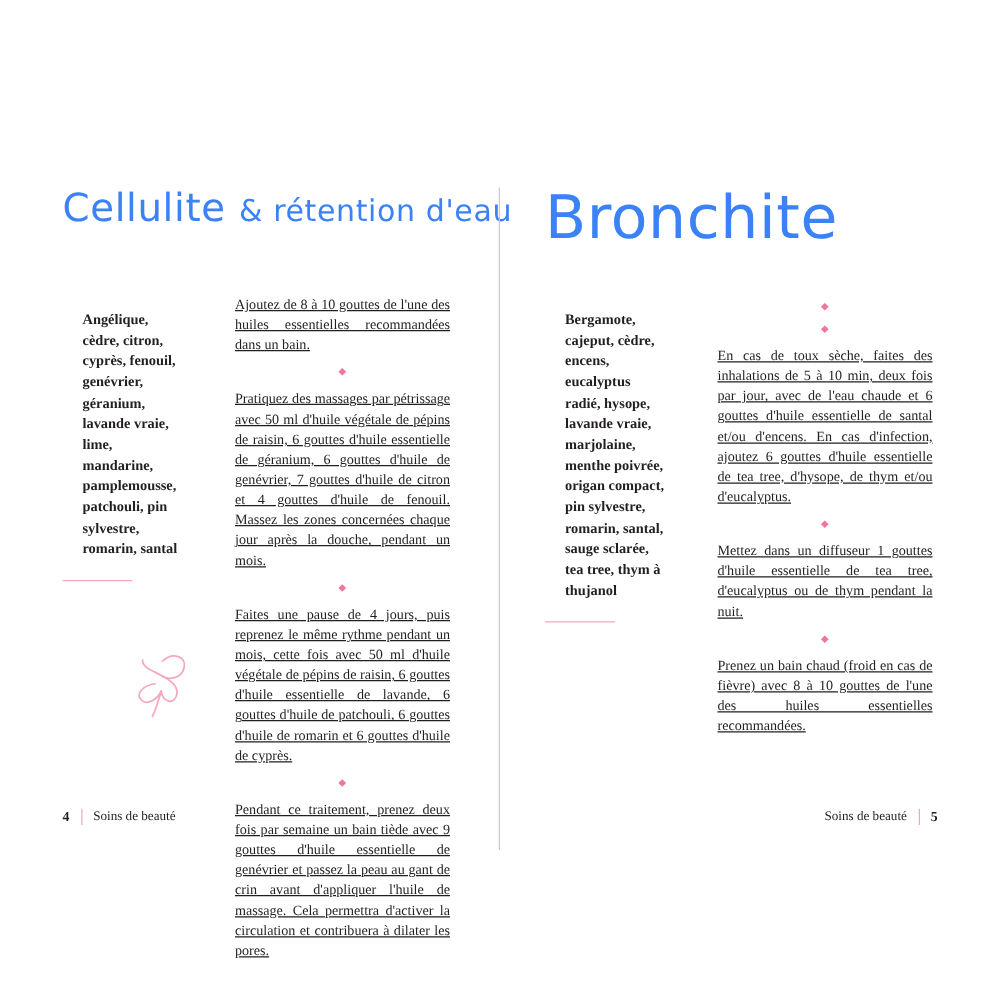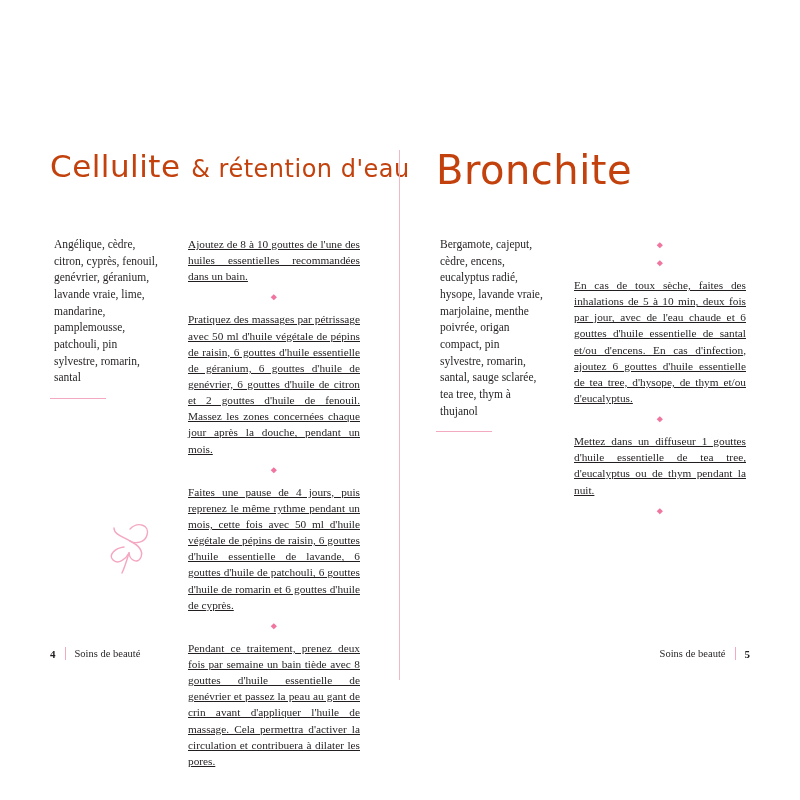--- a/index.html
+++ b/index.html
@@ -46,36 +46,36 @@
     position: absolute;
     top: 150px;
     left: 50px;
     right: 36px;
   }
   .page-right .title-block {
     left: 36px;
     right: 50px;
   }
   .title {
-    color: #c2410c;
+    color: #3b82f6;
     font-family: "DejaVu Sans", sans-serif;
     font-weight: normal;
     letter-spacing: 0.5px;
     line-height: 1;
     margin: 0;
     white-space: nowrap;
   }
   .title .big {
     font-size: 31px;
   }
   .title .small {
     font-size: 24px;
   }
   .title-bronchite {
-    font-size: 40px;
+    font-size: 48px;
   }
 
   
   .cols {
     position: absolute;
     top: 232px;
     display: flex;
     gap: 22px;
   }
   .page-left .cols  { left: 50px;  right: 36px; width: 314px; }
@@ -85,24 +85,24 @@
     width: 112px;
     flex: 0 0 112px;
   }
   .col-body {
     width: 180px;
     flex: 0 0 180px;
   }
 
   .oils {
     font-family: "Liberation Serif", serif;
-    font-weight: normal;
+    font-weight: bold;
     font-size: 11.5px;
     line-height: 1.45;
-    margin: 4px;
+    margin: 16px;
     color: #231f20;
   }
   .oils-rule {
     margin-top: 12px;
     width: 56px;
     height: 1px;
     background: #f3a9c0;
   }
 
   .body-p {
@@ -170,25 +170,25 @@
     </div>
 
     <div class="cols">
       <div class="col-oils">
         <p class="oils">Angélique, cèdre, citron, cyprès, fenouil, genévrier, géranium, lavande vraie, lime, mandarine, pamplemousse, patchouli, pin sylvestre, romarin, santal</p>
         <div class="oils-rule"></div>
       </div>
       <div class="col-body">
         <p class="body-p">Ajoutez de 8 à 10 gouttes de l'une des huiles essentielles recommandées dans un bain.</p>
         <div class="sep"><span>■</span></div>
-        <p class="body-p">Pratiquez des massages par pétrissage avec 50 ml d'huile végétale de pépins de raisin, 6 gouttes d'huile essentielle de géranium, 6 gouttes d'huile de genévrier, 6 gouttes d'huile de citron et 2 gouttes d'huile de fenouil. Massez les zones concernées chaque jour après la douche, pendant un mois.</p>
+        <p class="body-p">Pratiquez des massages par pétrissage avec 50 ml d'huile végétale de pépins de raisin, 6 gouttes d'huile essentielle de géranium, 6 gouttes d'huile de genévrier, 7 gouttes d'huile de citron et 4 gouttes d'huile de fenouil. Massez les zones concernées chaque jour après la douche, pendant un mois.</p>
         <div class="sep"><span>■</span></div>
         <p class="body-p">Faites une pause de 4 jours, puis reprenez le même rythme pendant un mois, cette fois avec 50 ml d'huile végétale de pépins de raisin, 6 gouttes d'huile essentielle de lavande, 6 gouttes d'huile de patchouli, 6 gouttes d'huile de romarin et 6 gouttes d'huile de cyprès.</p>
         <div class="sep"><span>■</span></div>
-        <p class="body-p">Pendant ce traitement, prenez deux fois par semaine un bain tiède avec 8 gouttes d'huile essentielle de genévrier et passez la peau au gant de crin avant d'appliquer l'huile de massage. Cela permettra d'activer la circulation et contribuera à dilater les pores.</p>
+        <p class="body-p">Pendant ce traitement, prenez deux fois par semaine un bain tiède avec 9 gouttes d'huile essentielle de genévrier et passez la peau au gant de crin avant d'appliquer l'huile de massage. Cela permettra d'activer la circulation et contribuera à dilater les pores.</p>
       </div>
     </div>
 
     <div class="butterfly">
       <svg viewBox="0 0 60 60" width="60" height="60" aria-hidden="true">
         <g fill="none" stroke="#f4a7c0" stroke-width="1.4" stroke-linecap="round">
           <path d="M30 14 C 38 6, 50 10, 47 20 C 45 28, 35 29, 30 26"></path>
           <path d="M30 26 C 36 29, 44 34, 41 42 C 38 49, 30 46, 29 38"></path>
           <path d="M29 38 C 26 44, 18 50, 13 45 C 8 40, 15 33, 24 32"></path>
           <path d="M30 26 C 24 22, 14 20, 14 13"></path>
@@ -215,20 +215,21 @@
         <p class="oils">Bergamote, cajeput, cèdre, encens, eucalyptus radié, hysope, lavande vraie, marjolaine, menthe poivrée, origan compact, pin sylvestre, romarin, santal, sauge sclarée, tea tree, thym à thujanol</p>
         <div class="oils-rule"></div>
       </div>
       <div class="col-body">
         <div class="sep"><span>■</span></div>
         <div class="sep"><span>■</span></div>
         <p class="body-p">En cas de toux sèche, faites des inhalations de 5 à 10 min, deux fois par jour, avec de l'eau chaude et 6 gouttes d'huile essentielle de santal et/ou d'encens. En cas d'infection, ajoutez 6 gouttes d'huile essentielle de tea tree, d'hysope, de thym et/ou d'eucalyptus.</p>
         <div class="sep"><span>■</span></div>
         <p class="body-p">Mettez dans un diffuseur 1 gouttes d'huile essentielle de tea tree, d'eucalyptus ou de thym pendant la nuit.</p>
         <div class="sep"><span>■</span></div>
+        <p class="body-p">Prenez un bain chaud (froid en cas de fièvre) avec 8 à 10 gouttes de l'une des huiles essentielles recommandées.</p>
       </div>
     </div>
 
     <div class="footer footer-right">
       <span>Soins de beauté</span>
       <span class="folio-rule"></span>
       <span class="folio">5</span>
     </div>
   </div>
 

